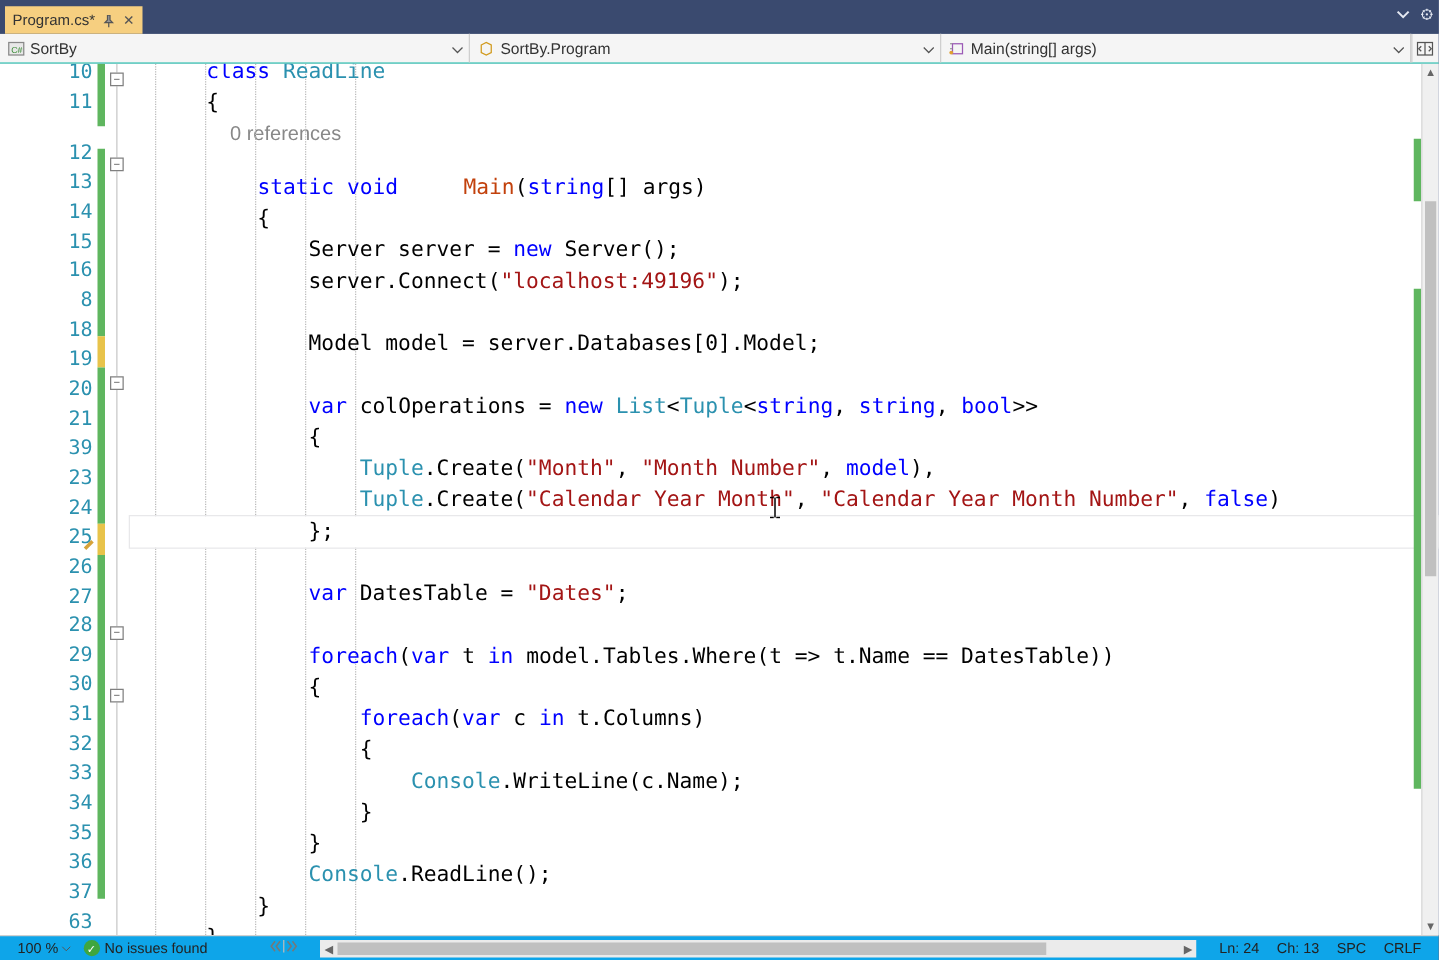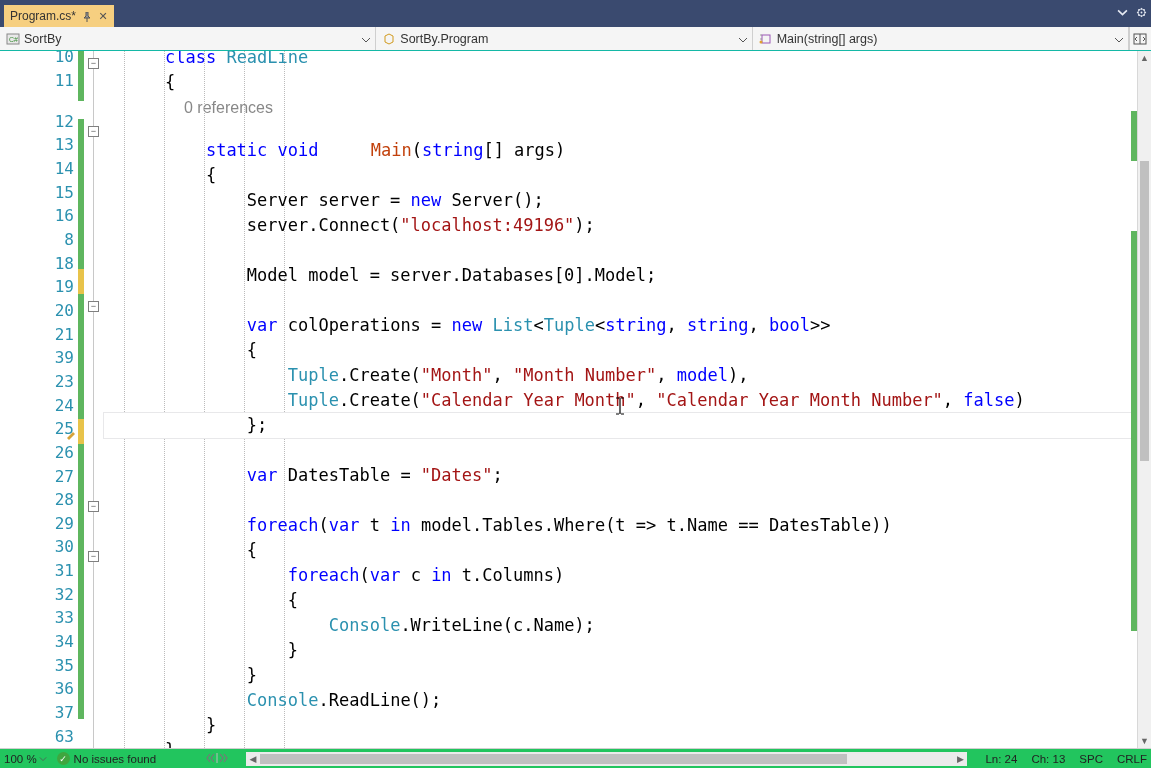--- a/index.html
+++ b/index.html
@@ -42,21 +42,21 @@
   .codelens { font-family: "Segoe UI", Arial, sans-serif; font-size: 16px; color: #888; height: 18px; padding-left: 80px; }
   .guides { position: absolute; top: 0; bottom: 0; border-left: 1px dotted #bbb; }
   .right-markers { position: absolute; right: 14px; top: 0; width: 6px; bottom: 0; }
   .right-markers div { position: absolute; width: 6px; background: #5fb65f; }
   .vscroll { position: absolute; right: 0; top: 0; bottom: 0; width: 14px; background: #f0f0f0; border-left: 1px solid #d8d8d8; }
   .vscroll .thumb { position: absolute; left: 2px; right: 2px; background: #c0c0c0; }
   .vscroll .arrow { position: absolute; left: 0; right: 0; height: 14px; display: flex; align-items: center; justify-content: center; color: #666; font-size: 9px; }
   .caret-beam { position: absolute; font-family: Consolas, monospace; color: #000; width: 2px; }
   .caret-beam svg { width: 12px; height: 18px; }
   
-  .bottom-strip { height: 20px; background: #22c55e; border-top: 1px solid #d0d0d0; display: flex; align-items: center; font-size: 11.5px; color: #222; padding: 0 4px; gap: 10px; position: relative; justify-content: flex-end; }
+  .bottom-strip { height: 20px; background: #0ea5e9; border-top: 1px solid #d0d0d0; display: flex; align-items: center; font-size: 11.5px; color: #222; padding: 0 14px; gap: 10px; position: relative; justify-content: flex-end; }
   .bottom-strip .issues { display: flex; align-items: center; gap: 4px; }
   .bottom-strip .chk { width: 13px; height: 13px; border-radius: 50%; background: #3fa63f; display: inline-flex; align-items: center; justify-content: center; color: #fff; font-size: 9px; }
   .hscroll { flex: 1; margin: 0 8px; height: 14px; background: #ebebeb; position: relative; }
   .hscroll .thumb { position: absolute; top: 2px; bottom: 2px; background: #c0c0c0; }
   .hscroll .arrow { position: absolute; top: 0; bottom: 0; width: 14px; display: flex; align-items: center; justify-content: center; color: #666; font-size: 9px; }
   .bottom-strip .pos { display: flex; gap: 14px; }
   .zoom-dd { display: flex; align-items: center; gap: 2px; }
   .edit-mark { position: absolute; width: 10px; height: 10px; left: 66px; }
   .edit-mark svg { width: 10px; height: 10px; }
 </style>

